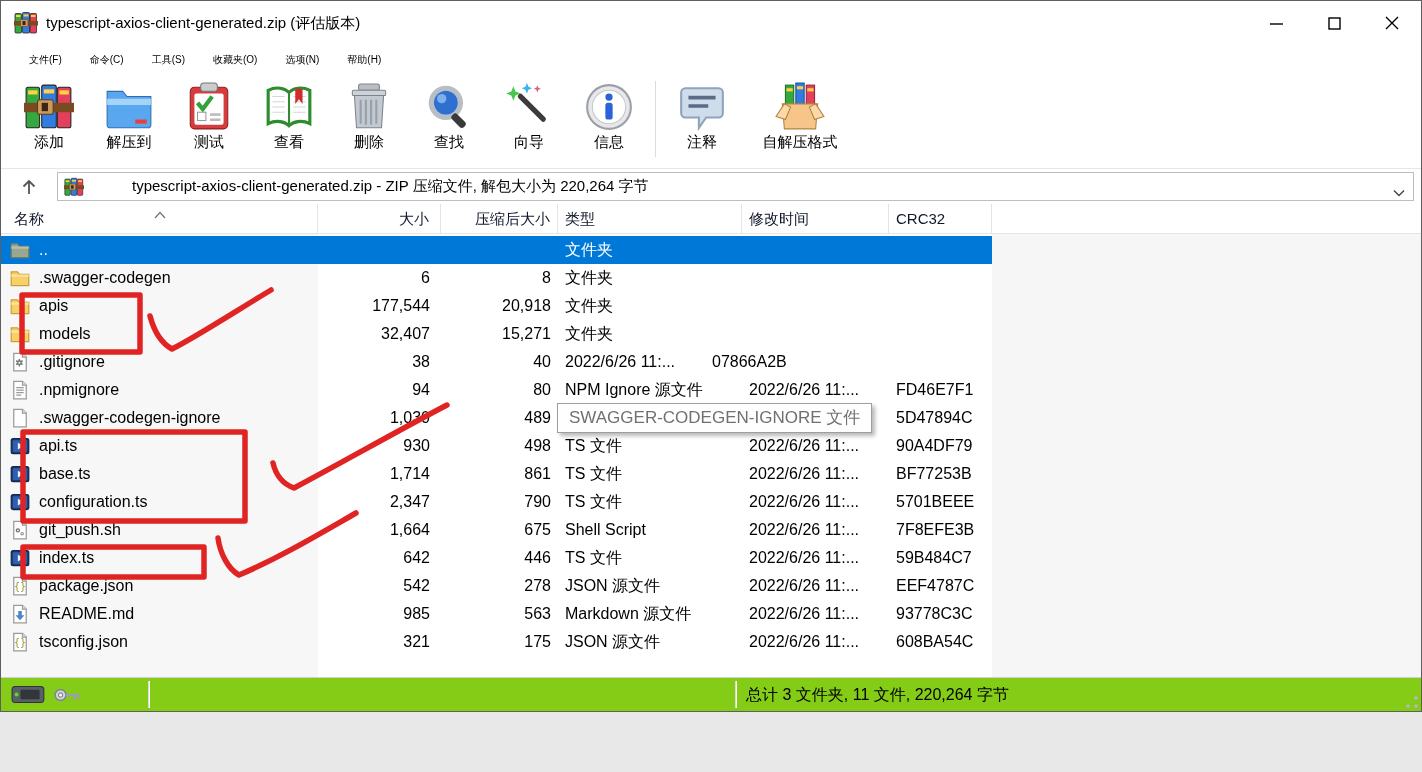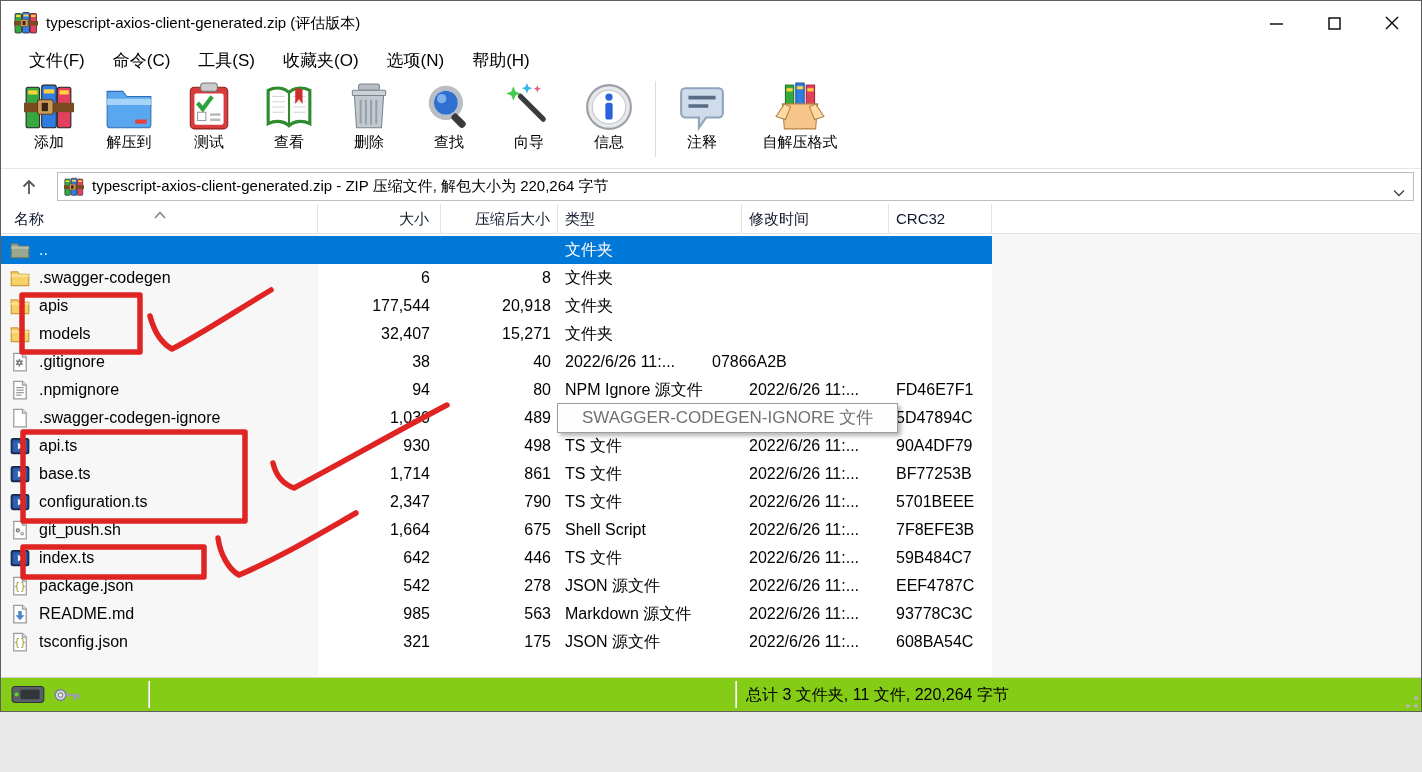--- a/index.html
+++ b/index.html
@@ -13,37 +13,37 @@
     display:flex; align-items:center; }
   .titlebar .app-ico { margin-left:13px; width:24px; height:24px; }
   .titlebar .t-text { margin-left:8px; font-size:15px; color:#000; }
   .win-ctls { position:absolute; right:0; top:0; height:44px; display:flex; }
   .ctl { width:58px; height:44px; display:flex; align-items:center; justify-content:center; cursor:default; }
   .ctl svg { display:block; }
 
   
   .menubar { position:absolute; left:0; top:44px; right:0; height:32px; background:#fff;
     display:flex; align-items:center; padding-left:14px; }
-  .menu-item { font-size:17px; color:#000; padding:4px 14px 6px 14px; }
+  .menu-item { font-size:10px; color:#000; padding:4px 14px 6px 14px; }
 
   
   .toolbar { position:absolute; left:0; top:76px; right:0; height:92px; background:#fff;
     display:flex; align-items:flex-start; padding-left:8px; border-bottom:1px solid #e6e6e6; }
   .tbtn { width:80px; padding-top:5px; display:flex; flex-direction:column; align-items:center; }
   .tbtn .ticon { width:50px; height:50px; }
   .tbtn .ticon svg { width:50px; height:50px; }
   .tbtn .tlabel { margin-top:1px; font-size:15px; color:#000; white-space:nowrap; }
   .tsep { width:1px; height:76px; background:#dcdcdc; margin:4px 6px 0 6px; }
 
   
   .addressbar { position:absolute; left:0; top:169px; right:0; height:34px; background:#fff; }
   .upbtn { position:absolute; left:6px; top:2px; width:44px; height:29px;
     display:flex; align-items:center; justify-content:center; background:#fff; }
   .combo { position:absolute; left:56px; top:2px; right:7px; height:29px; background:#fff;
-    border:1px solid #bdbdbd; display:flex; align-items:center; }
+    border:1px solid #bdbdbd; display:flex; align-items:center;gap:40px; }
   .combo .c-ico { margin-left:6px; width:20px; height:20px; flex:0 0 auto; }
   .combo .c-text { margin-left:8px; font-size:15px; color:#000; white-space:nowrap; overflow:hidden; }
   .combo .c-chevron { position:absolute; right:8px; top:10px; }
 
   
   .listview { position:absolute; left:0; top:203px; right:0; bottom:34px; background:#fff; overflow:hidden; }
   .strip-name { position:absolute; left:0; top:0; width:317px; bottom:0; background:#f7f7f7; }
   .strip-right { position:absolute; left:991px; right:0; top:0; bottom:0; background:#f6f6f6; }
   .lheader { position:absolute; left:0; top:0; right:0; height:30px; background:#fff;
     border-bottom:1px solid #e4e4e4; display:flex; font-size:15px; color:#0f172a; }
@@ -64,21 +64,21 @@
   .cl-name .ficon { width:20px; height:20px; margin-left:9px; margin-right:9px; flex:0 0 auto; }
   .cl-name .ficon svg { width:20px; height:20px; display:block; }
   .cl-size   { width:123px; text-align:right; padding-right:11px; }
   .cl-packed { width:117px; text-align:right; padding-right:7px; }
   .cl-type   { width:184px; padding-left:7px; }
   .cl-mod    { width:147px; padding-left:7px; }
   .cl-crc    { width:103px; padding-left:7px; }
 
   
   .tooltip { position:absolute; left:556px; top:402px; height:30px; line-height:28px;
-    background:#fefefe; border:1px solid #9e9e9e; padding:0 24px; font-size:17px; color:#707070;
+    background:#fefefe; border:1px solid #9e9e9e; padding:0 11px; font-size:17px; color:#707070;
     white-space:nowrap; box-shadow:3px 3px 4px rgba(0,0,0,0.28); z-index:30; }
 
   
   .statusbar { position:absolute; left:0; bottom:0; right:0; height:34px; background:#84cc16;
     border-top:1px solid #d0d0d0; }
   .sb-icons { position:absolute; left:10px; top:7px; display:flex; align-items:center; gap:6px; }
   .sb-sep1 { position:absolute; left:147px; top:3px; bottom:3px; width:1px; background:#dadada; box-shadow:1px 0 0 #fff; }
   .sb-sep2 { position:absolute; left:734px; top:3px; bottom:3px; width:1px; background:#dadada; box-shadow:1px 0 0 #fff; }
   .sb-total { position:absolute; left:745px; top:0; height:34px; line-height:33px; font-size:16px; color:#000; }
   .grip { position:absolute; right:2px; bottom:2px; width:14px; height:14px;

